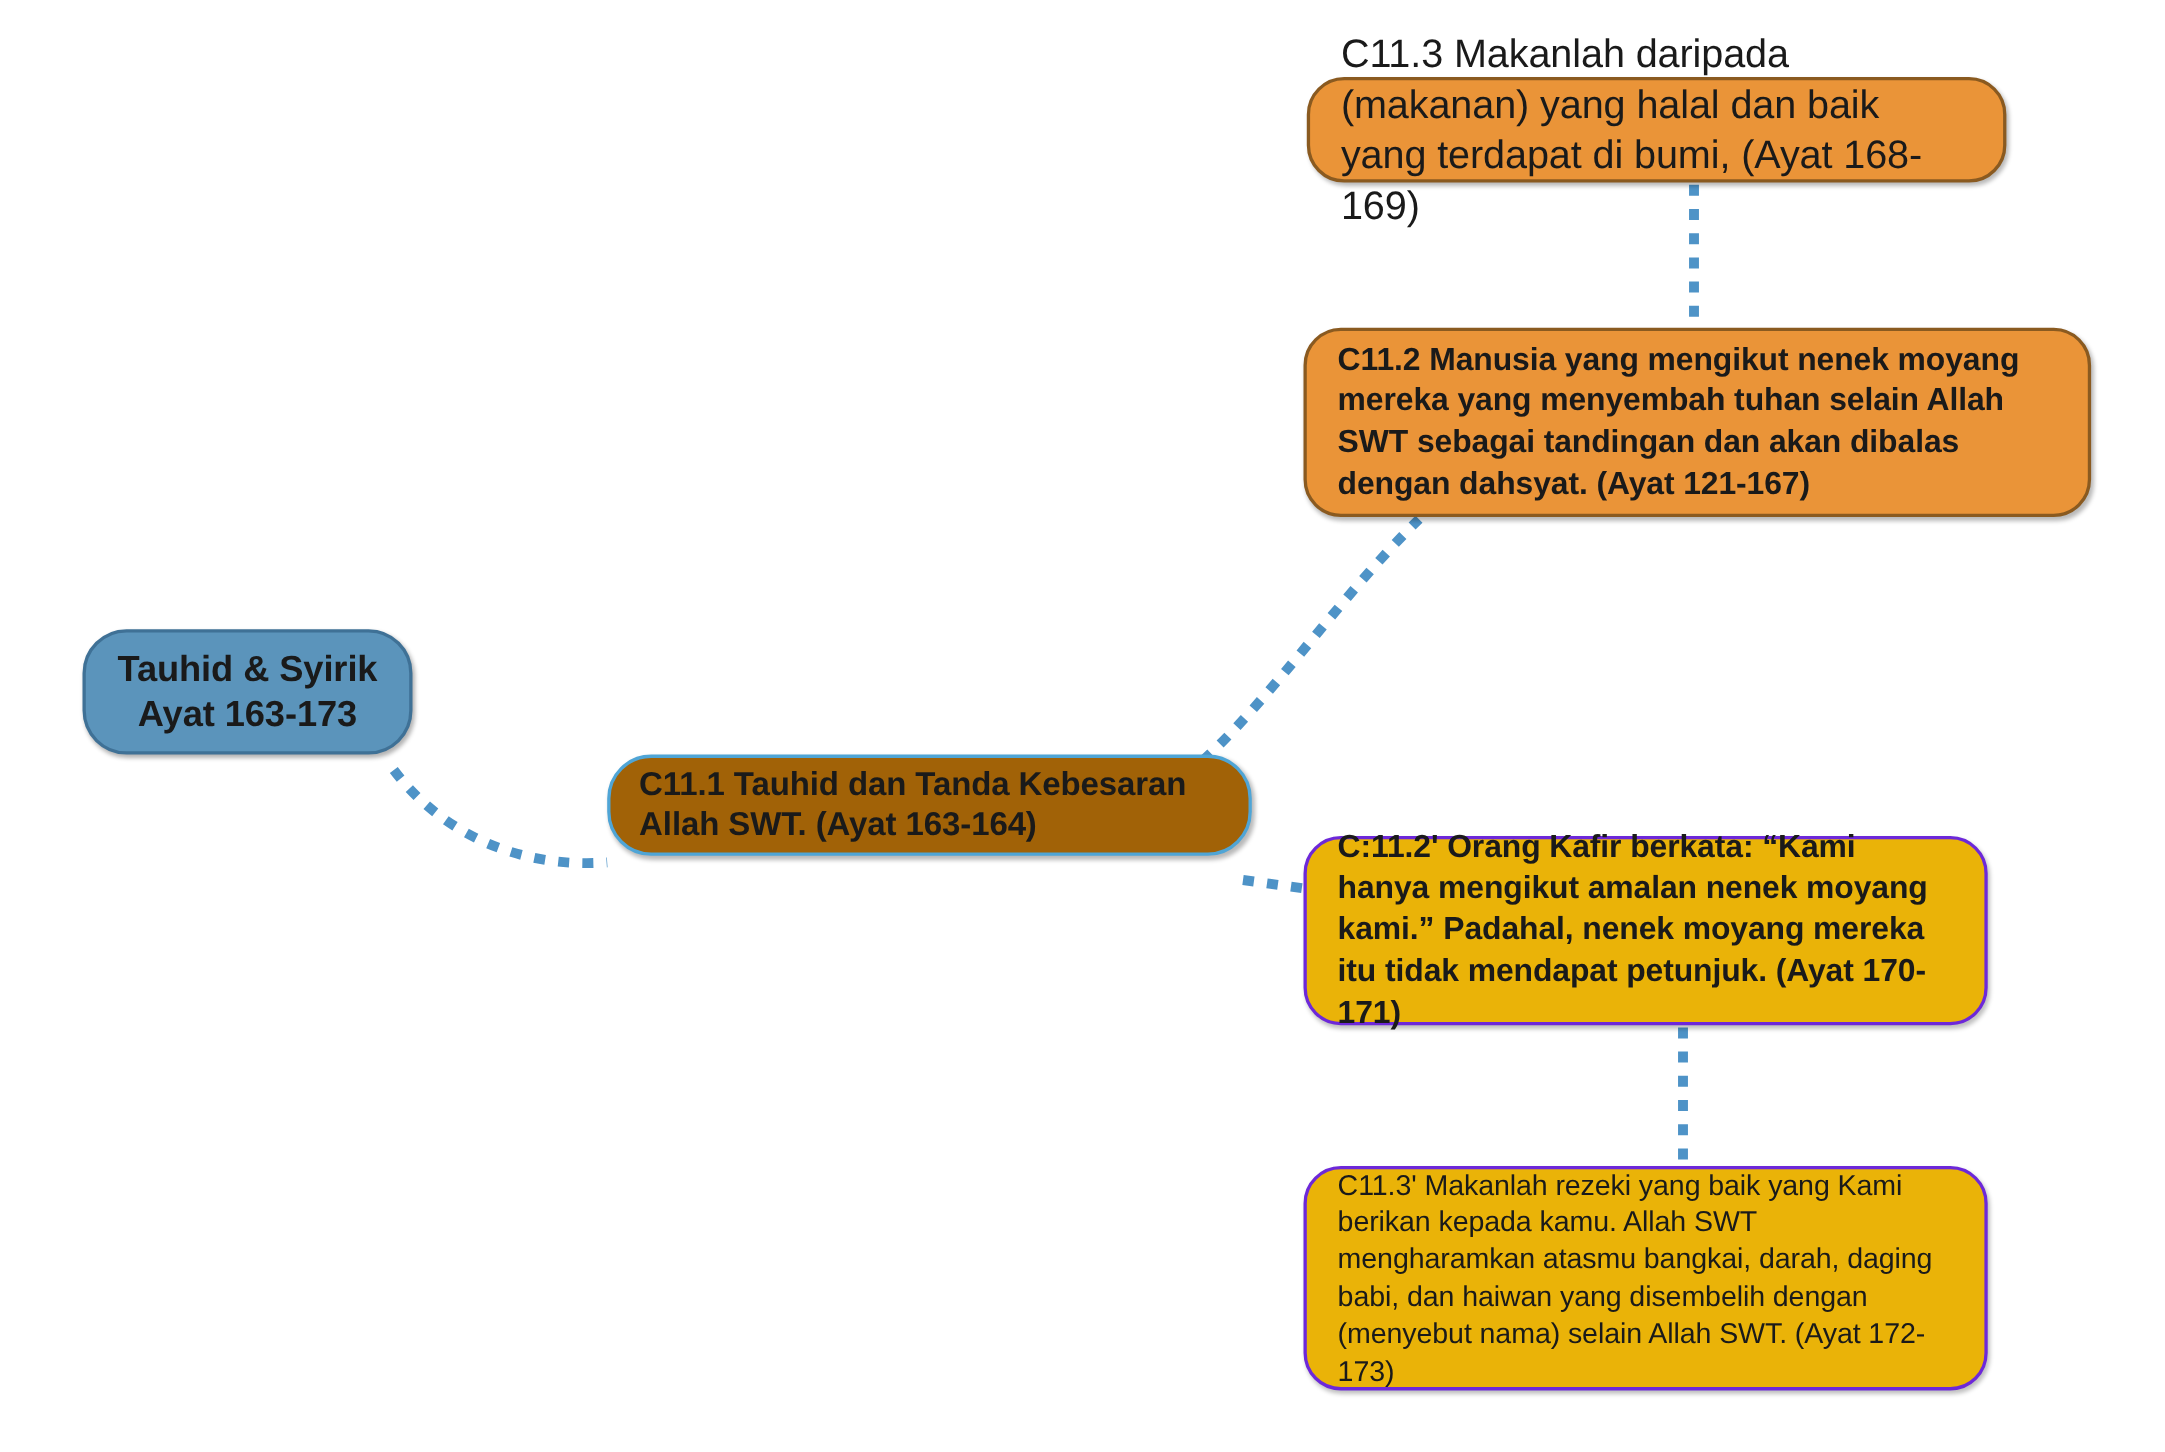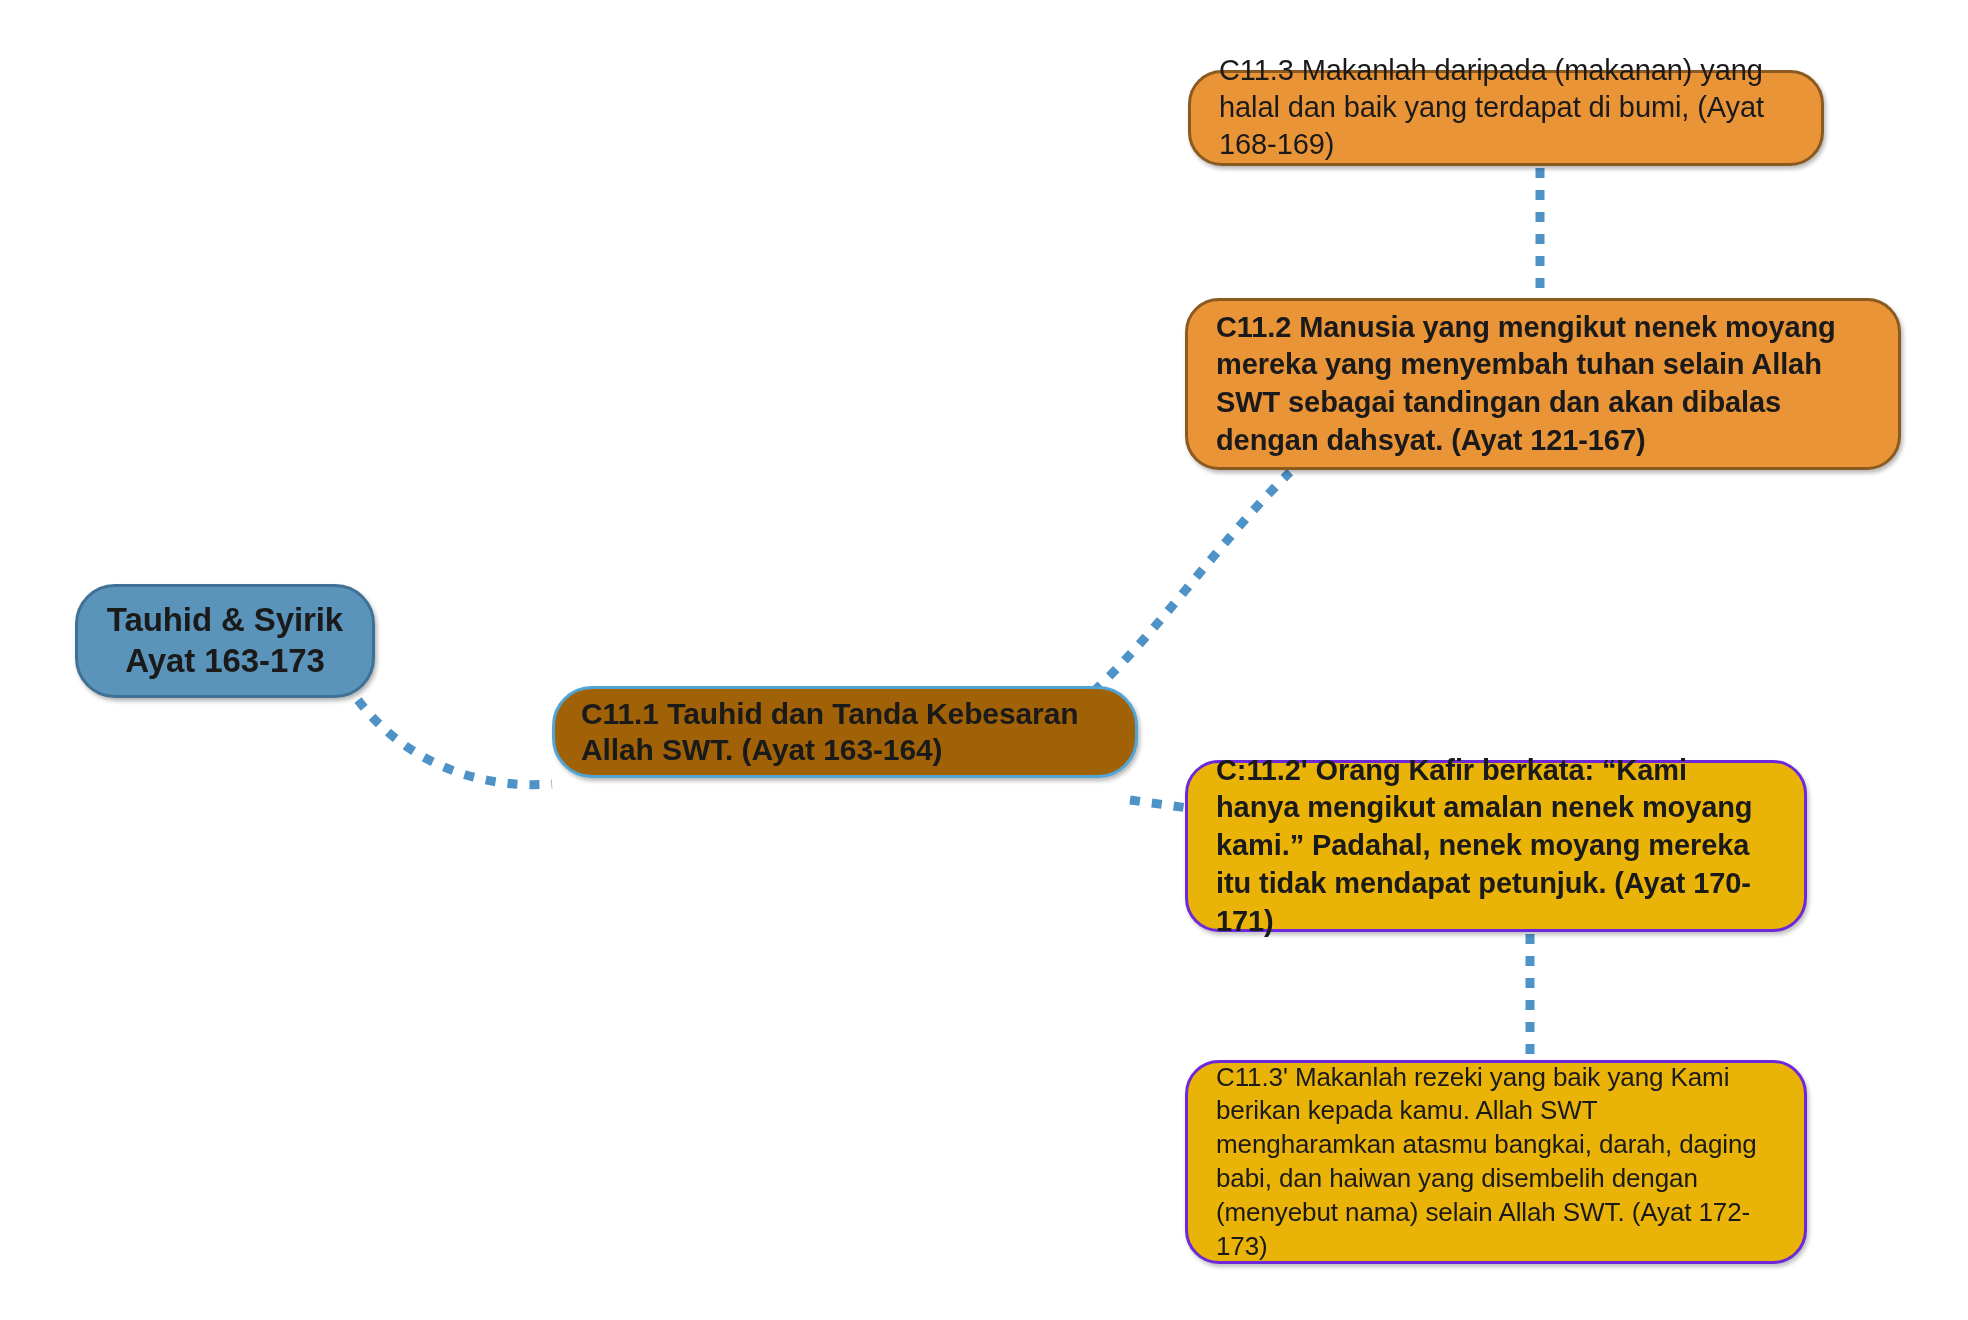--- a/index.html
+++ b/index.html
@@ -35,21 +35,21 @@
   }
   .node .txt {
     display: block;
     width: 100%;
     white-space: pre-line;
   }
 
   
   .node-root {
     left: 75px;
-    top: 584px;
+    top: 572px;
     width: 300px;
     height: 114px;
     background: #5b94bb;
     border: 3px solid #3f7196;
     border-radius: 40px;
     box-shadow: 2px 3px 4px rgba(0,0,0,0.30);
     justify-content: center;
     text-align: center;
     font-weight: bold;
     font-size: 33px;
@@ -78,24 +78,23 @@
     background: #ea9438;
     border: 3px solid #8a5a20;
     border-radius: 34px;
     box-shadow: 2px 3px 4px rgba(0,0,0,0.28);
   }
   .node-c113 {
     left: 1188px;
     top: 70px;
     width: 636px;
     height: 96px;
-    font-size: 29px;
+    font-size: 36px;
     line-height: 1.28;
     padding: 0 28px;
-    align-items: flex-end;
   }
   .node-c112 {
     left: 1185px;
     top: 298px;
     width: 716px;
     height: 172px;
     font-weight: bold;
     font-size: 29px;
     line-height: 1.3;
     padding: 0 28px;

